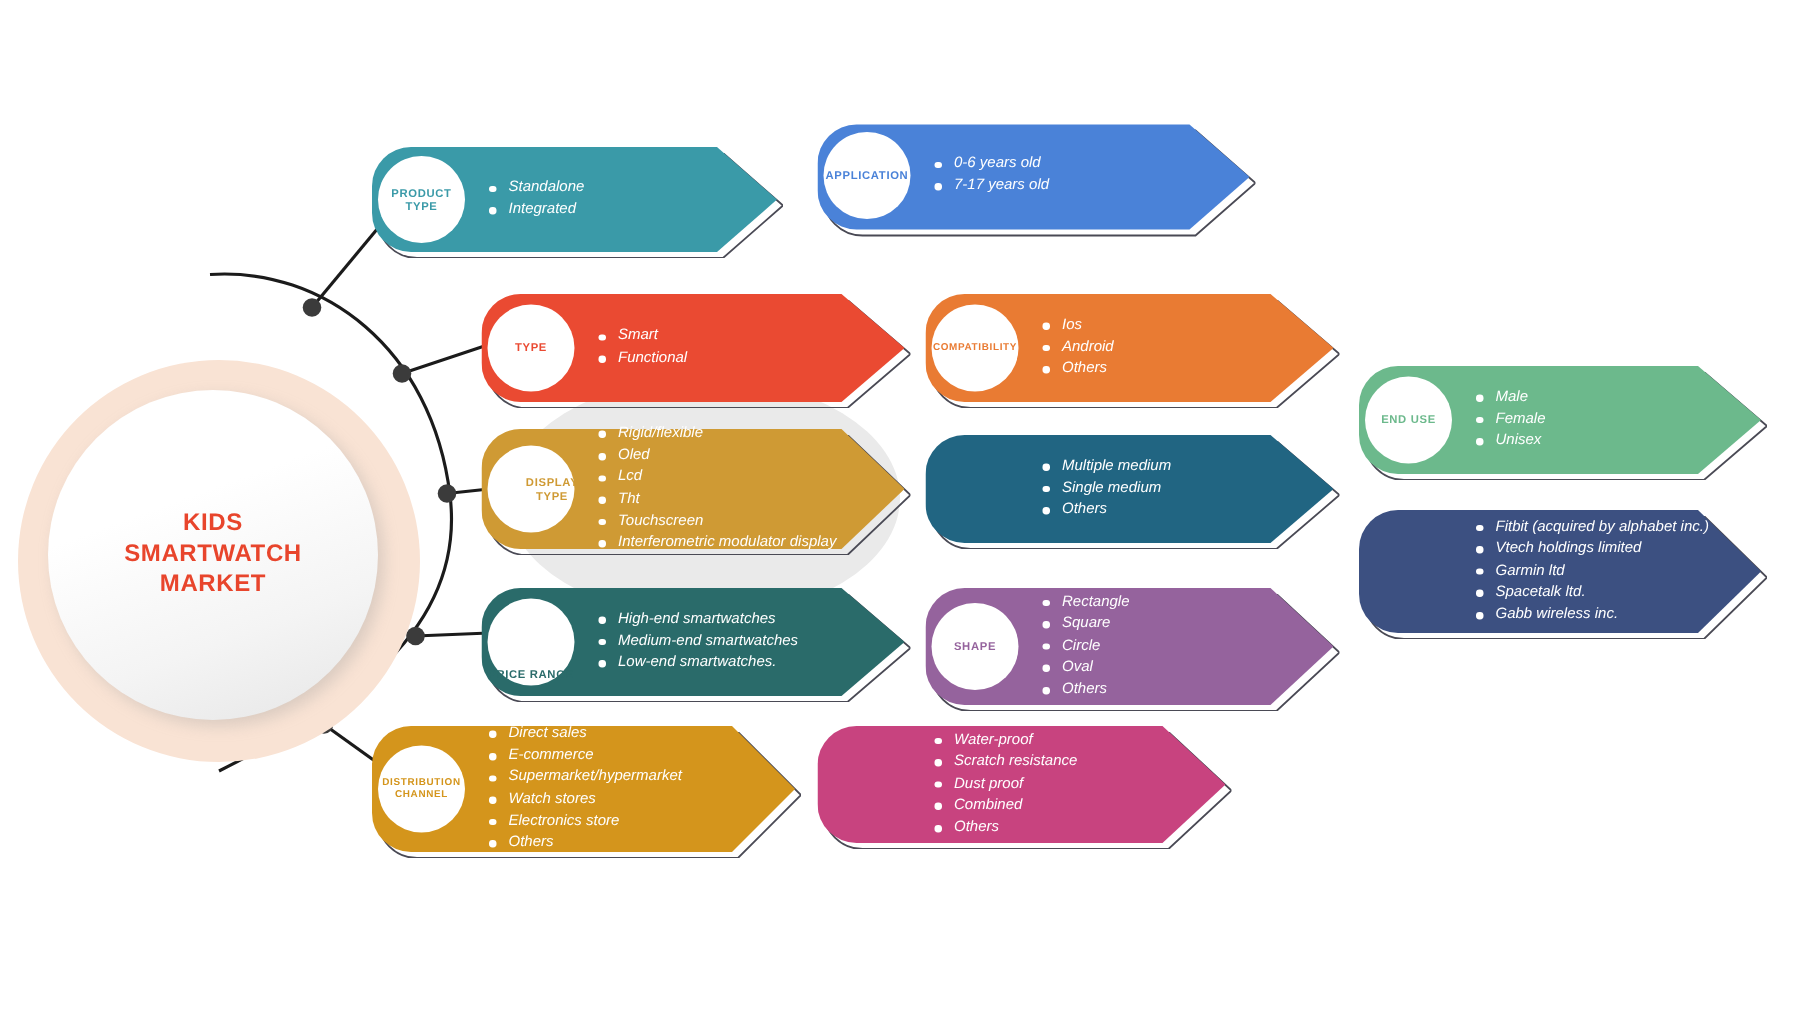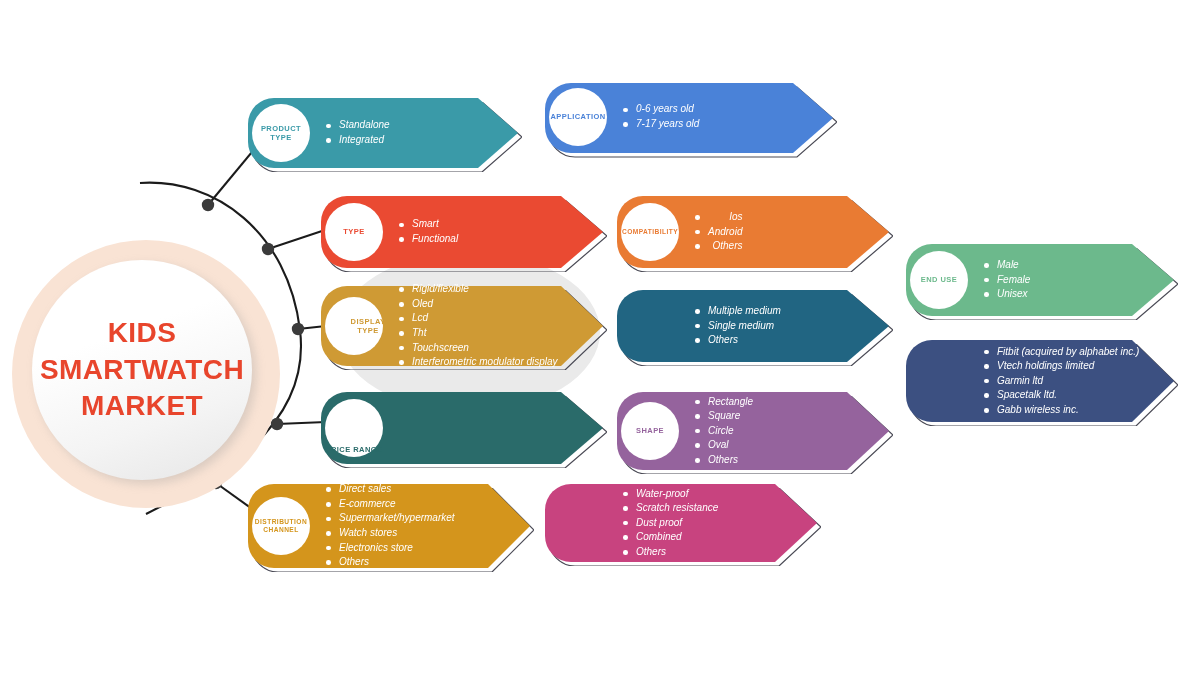--- a/index.html
+++ b/index.html
@@ -59,21 +59,21 @@
     width: 220px; height: 220px;
     border-radius: 50%;
     background: linear-gradient(160deg, #ffffff 0%, #ffffff 35%, #f4f4f4 70%, #e6e6e6 100%);
     display: flex;
     align-items: center;
     justify-content: center;
   }
   .hub-title {
     color: #e8452c;
     font-weight: bold;
-    font-size: 28px;
+    font-size: 16px;
     line-height: 1.30;
     letter-spacing: 0.4px;
     text-align: center;
     white-space: pre-line;
   }
 
   
   .banner {
     position: absolute;
     z-index: 2;
@@ -215,21 +215,21 @@
       <div class="banner" style="left: 617px; top: 196px; width: 272px; height: 72px;">
         <svg class="banner-outline" viewBox="0 0 272 72" width="272" height="72">
           <path d="M 26 0 H 230 L 272 36 L 230 72 H 26 A 26 26 0 0 1 0 46 V 26 A 26 26 0 0 1 26 0 Z" fill="none" stroke="#4a4a55" stroke-width="1.2"></path>
         </svg>
         <svg class="banner-body" viewBox="0 0 272 72" width="272" height="72">
           <path d="M 26 0 H 230 L 272 36 L 230 72 H 26 A 26 26 0 0 1 0 46 V 26 A 26 26 0 0 1 26 0 Z" fill="#e97b33"></path>
         </svg>
         <div class="banner-circle" style="left: 4px; top: 7px; width: 58px; height: 58px;">
           <span style="color: rgb(233, 123, 51); font-size: 6.6px;">COMPATIBILITY</span>
         </div>
-        <ul class="banner-list" style="left: 78px; top: 14.1px; text-align: right;">
+        <ul class="banner-list" style="left: 78px; top: 14.1px;">
           <li>Ios</li>
           <li>Android</li>
           <li>Others</li>
         </ul>
       </div>
       <div class="banner" style="left: 906px; top: 244px; width: 268px; height: 72px;">
         <svg class="banner-outline" viewBox="0 0 268 72" width="268" height="72">
           <path d="M 26 0 H 226 L 268 36 L 226 72 H 26 A 26 26 0 0 1 0 46 V 26 A 26 26 0 0 1 26 0 Z" fill="none" stroke="#4a4a55" stroke-width="1.2"></path>
         </svg>
         <svg class="banner-body" viewBox="0 0 268 72" width="268" height="72">
@@ -294,20 +294,25 @@
       <div class="banner" style="left: 321px; top: 392px; width: 282px; height: 72px;">
         <svg class="banner-outline" viewBox="0 0 282 72" width="282" height="72">
           <path d="M 26 0 H 240 L 282 36 L 240 72 H 26 A 26 26 0 0 1 0 46 V 26 A 26 26 0 0 1 26 0 Z" fill="none" stroke="#4a4a55" stroke-width="1.2"></path>
         </svg>
         <svg class="banner-body" viewBox="0 0 282 72" width="282" height="72">
           <path d="M 26 0 H 240 L 282 36 L 240 72 H 26 A 26 26 0 0 1 0 46 V 26 A 26 26 0 0 1 26 0 Z" fill="#2a6b6a"></path>
         </svg>
         <div class="banner-circle" style="left: 4px; top: 7px; width: 58px; height: 58px;">
           <span style="color: rgb(42, 107, 106); margin-top: 44px;">PRICE RANGE</span>
         </div>
+        <ul class="banner-list" style="left: 78px; top: 14.1px;">
+          <li>High-end smartwatches</li>
+          <li>Medium-end smartwatches</li>
+          <li>Low-end smartwatches.</li>
+        </ul>
       </div>
       <div class="banner" style="left: 617px; top: 392px; width: 272px; height: 78px;">
         <svg class="banner-outline" viewBox="0 0 272 78" width="272" height="78">
           <path d="M 26 0 H 230 L 272 39 L 230 78 H 26 A 26 26 0 0 1 0 52 V 26 A 26 26 0 0 1 26 0 Z" fill="none" stroke="#4a4a55" stroke-width="1.2"></path>
         </svg>
         <svg class="banner-body" viewBox="0 0 272 78" width="272" height="78">
           <path d="M 26 0 H 230 L 272 39 L 230 78 H 26 A 26 26 0 0 1 0 52 V 26 A 26 26 0 0 1 26 0 Z" fill="#95639d"></path>
         </svg>
         <div class="banner-circle" style="left: 4px; top: 10px; width: 58px; height: 58px;">
           <span style="color: rgb(149, 99, 157);">SHAPE</span>

